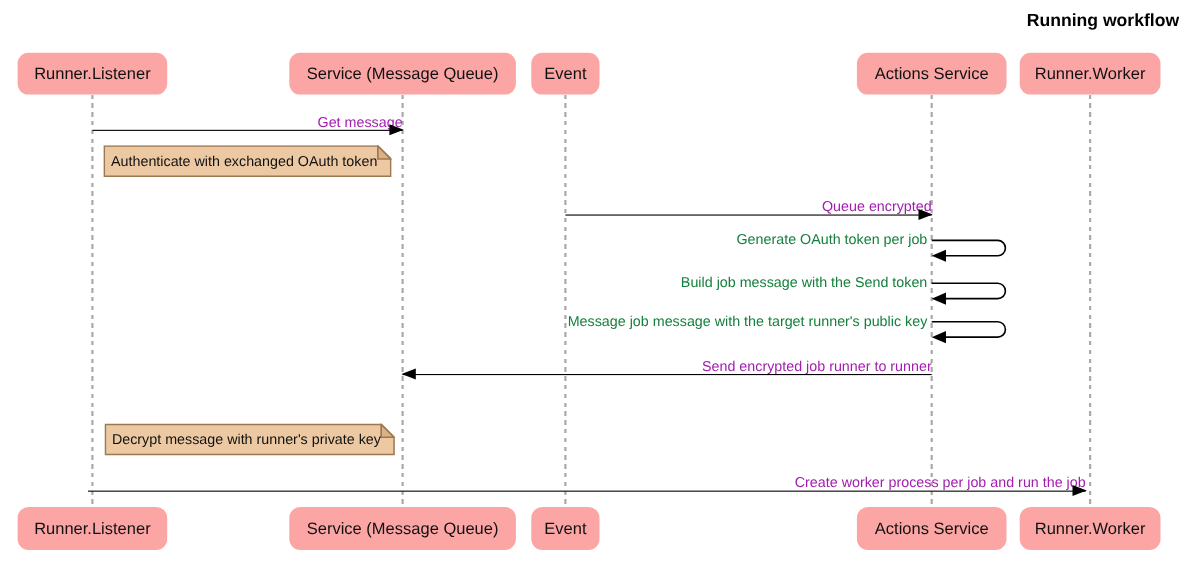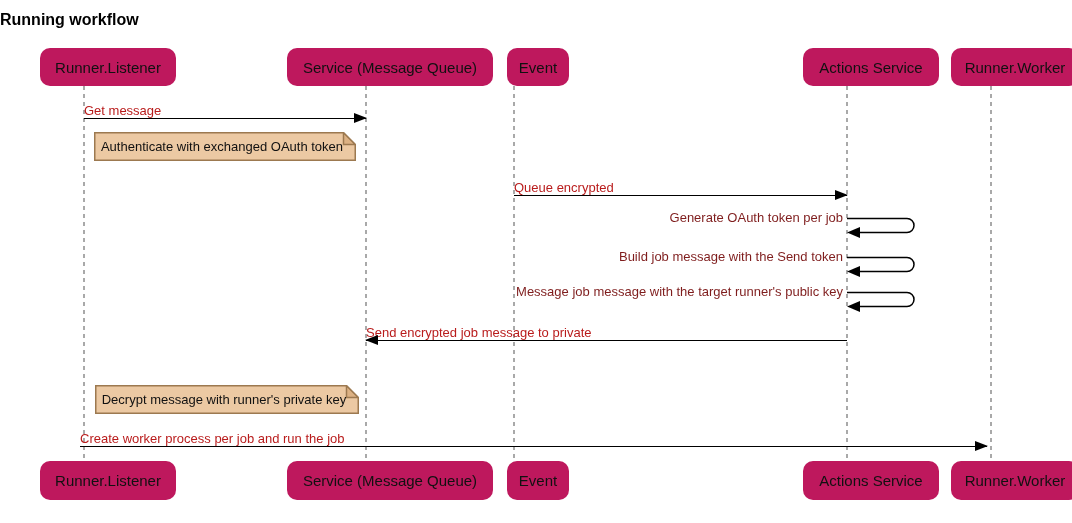--- a/index.html
+++ b/index.html
@@ -9,53 +9,52 @@
     height: 523px;
     background: #ffffff;
     font-family: "Liberation Sans", "DejaVu Sans", sans-serif;
     color: #111111;
     overflow: hidden;
   }
   .title {
     position: absolute;
     left: 0; right: 0;
     top: 11px;
-    text-align: left;
+    text-align: right;
     font-size: 16px;
     font-weight: bold;
     color: #000000;
   }
   .actor {
     position: absolute;
     height: 38px;
-    background: #be185d;
+    background: #fca5a5;
     border-radius: 10px;
     display: flex;
     align-items: center;
     justify-content: center;
     font-size: 15px;
     color: #111111;
     white-space: nowrap;
-    margin-left: 24px;
   }
   .actor.bottom { height: 39px; }
   .lifeline {
     position: absolute;
     top: 86px;
     height: 375px;
     width: 1.5px;
     background: repeating-linear-gradient(to bottom, #a9a9a9 0px, #a9a9a9 4px, transparent 4px, transparent 8px);
   }
   .msg { position: absolute; }
   .msg-label {
-    text-align: left;
+    text-align: right;
     font-size: 13px;
     line-height: 15px;
     white-space: nowrap;
-    color: #b91c1c;
+    color: #a21caf;
   }
   .msg-line {
     position: relative;
     height: 0;
     border-top: 1.5px solid #000000;
   }
   .arr-r {
     position: absolute;
     right: -1px;
     top: -6.5px;
@@ -72,21 +71,21 @@
     border-style: solid;
     border-width: 5.5px 13px 5.5px 0;
     border-color: transparent #000000 transparent transparent;
   }
   .self-label {
     position: absolute;
     font-size: 13px;
     line-height: 15px;
     white-space: nowrap;
     text-align: left;
-    color: #7f1d1d;
+    color: #15803d;
   }
   .loop { position: absolute; }
   .note { position: absolute; }
   .note-text {
     font-family: "Liberation Sans", "DejaVu Sans", sans-serif;
     font-size: 13px;
     fill: #111111;
   }
 </style>
 </head>
@@ -150,21 +149,21 @@
     <polygon points="1,21.5 14,16 14,27" fill="#000000"></polygon>
   </svg>
 
   <div class="self-label" style="right:229px; top:284px">Message job message with the target runner's public key</div>
   <svg class="loop" style="left:846px; top:285px" width="70" height="28" viewBox="0 0 70 28">
     <path d="M1,7.5 H61 A7,7 0 0 1 61,21.5 H14" fill="none" stroke="#000000" stroke-width="1.5"></path>
     <polygon points="1,21.5 14,16 14,27" fill="#000000"></polygon>
   </svg>
 
   <div class="msg" style="left:366px; top:325px; width:481px">
-    <div class="msg-label">Send encrypted job message to private</div>
+    <div class="msg-label">Send encrypted job runner to runner</div>
     <div class="msg-line">
       <span class="arr-l"></span>
     </div>
   </div>
 
 
   <svg class="note" style="left:95px; top:385px" width="264" height="29" viewBox="0 0 264 29">
     <path d="M0.75,0.75 H251.5 L263.25,12.5 V28.25 H0.75 Z" fill="#ecc9a3" stroke="#9c7950" stroke-width="1.5"></path>
     <path d="M251.5,0.75 V12.5 H263.25 Z" fill="#dcb183" stroke="#9c7950" stroke-width="1.5"></path>
     <text class="note-text" x="129" y="19" text-anchor="middle">Decrypt message with runner's private key</text>

